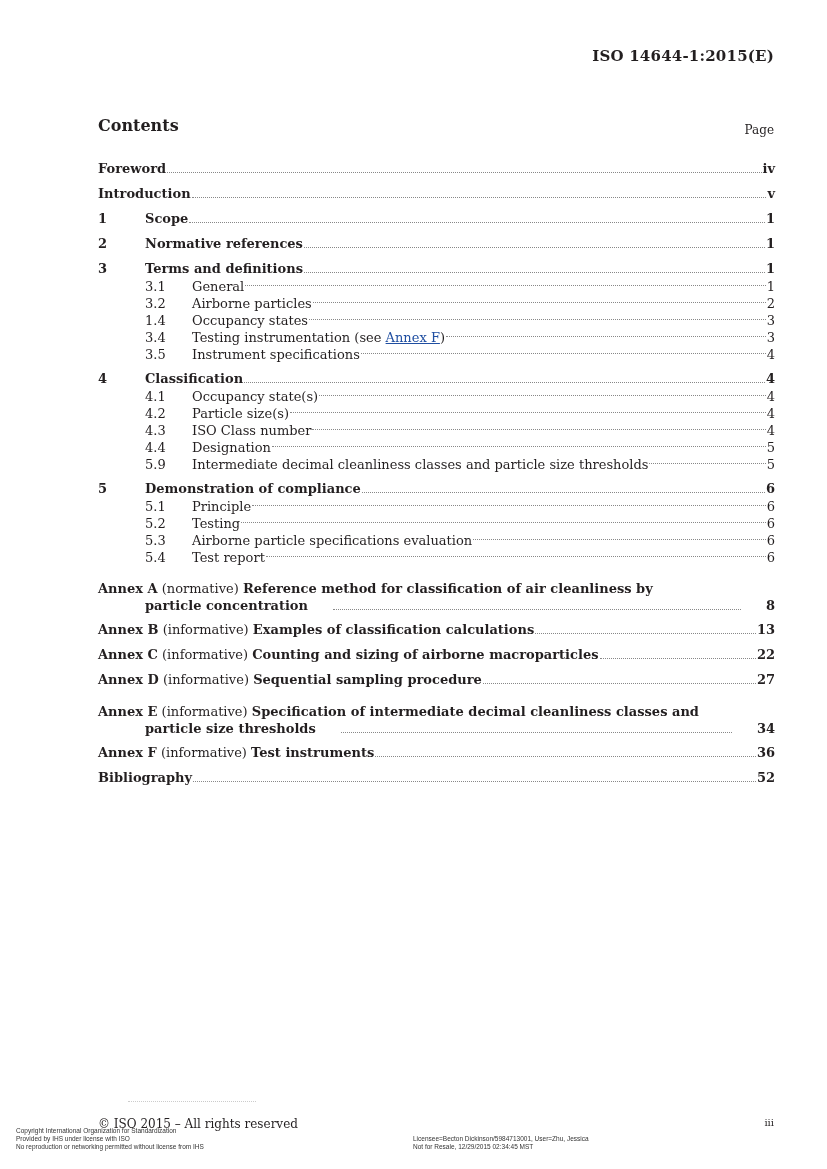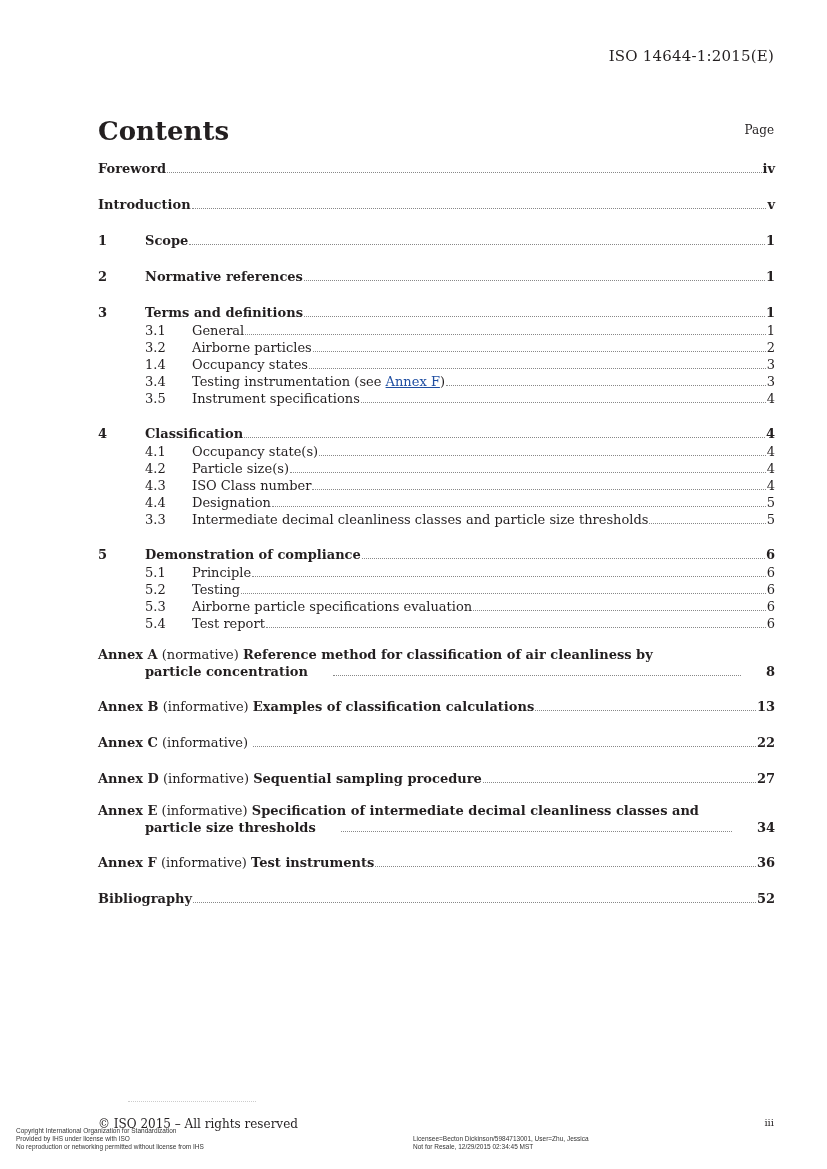--- a/index.html
+++ b/index.html
@@ -1,25 +1,25 @@
 <!DOCTYPE html>
 <html><head>
 <meta charset="utf-8">
 <style>
   html, body { margin: 0; padding: 0; background: #ffffff; }
   body { width: 827px; height: 1169px; position: relative; overflow: hidden;
          font-family: "DejaVu Serif", "Liberation Serif", serif; color: #231f20; }
-  .std-id { position: absolute; top: 47px; right: 53px; font-weight: normal; font-size: 15px; letter-spacing: 0.2px; }
-  .contents-title { position: absolute; top: 116px; left: 98px; font-weight: bold; font-size: 26px; }
+  .std-id { position: absolute; top: 47px; right: 53px; font-weight: bold; font-size: 15px; letter-spacing: 0.2px; }
+  .contents-title { position: absolute; top: 116px; left: 98px; font-weight: bold; font-size: 16px; }
   .page-label { position: absolute; top: 123px; right: 53px; font-size: 12px; }
   .toc { position: absolute; top: 160px; left: 98px; width: 677px; font-size: 13px; }
   .row { display: flex; align-items: baseline; white-space: nowrap; }
-  .row.lvl0 { margin-top: 18px; line-height: 18px; }
+  .row.lvl0 { margin-top: 7px; line-height: 18px; }
   .row.lvl0.first { margin-top: 0; }
-  .row.lvl1 { line-height: 17px; }
+  .row.lvl1 { line-height: 17px; align-items: center; }
   .num0 { width: 47px; font-weight: bold; flex: none; }
   .num1 { width: 47px; flex: none; padding-left: 47px; }
   .bold { font-weight: bold; text-align: right; }
   .dots { flex: 1; border-bottom: 1px dotted #888; margin: 0 1px 3px 1px; min-width: 10px; }
   .pg { flex: none; text-align: right; }
   .pg.b { font-weight: bold; }
   .link { color: #1f4ea1; text-decoration: underline; }
   .annex-block { margin-top: 14px; line-height: 17px; }
   .annex-first { white-space: nowrap; }
   .annex-cont { padding-left: 47px; gap: 24px; }
@@ -126,21 +126,21 @@
     <span class="dots"></span>
     <span class="pg">4</span>
   </div>
   <div class="row lvl1">
     <span class="num1">4.4</span>
     <span>Designation</span>
     <span class="dots"></span>
     <span class="pg">5</span>
   </div>
   <div class="row lvl1">
-    <span class="num1">3.3</span>
+    <span class="num1">5.9</span>
     <span>Intermediate decimal cleanliness classes and particle size thresholds</span>
     <span class="dots"></span>
     <span class="pg">5</span>
   </div>
 
   <div class="row lvl0">
     <span class="num0">5</span>
     <span class="bold">Demonstration of compliance</span>
     <span class="dots"></span>
     <span class="pg b">6</span>
@@ -183,21 +183,21 @@
     </div>
   </div>
 
   <div class="row lvl0">
     <span class="bold">Annex B</span>&nbsp;<span>(informative)</span>&nbsp;<span class="bold">Examples of classification calculations</span>
     <span class="dots"></span>
     <span class="pg b">13</span>
   </div>
 
   <div class="row lvl0">
-    <span class="bold">Annex C</span>&nbsp;<span>(informative)</span>&nbsp;
+    <span class="bold">Annex C</span>&nbsp;<span>(informative)</span>&nbsp;<span class="bold">Counting and sizing of airborne macroparticles</span>
     <span class="dots"></span>
     <span class="pg b">22</span>
   </div>
 
   <div class="row lvl0">
     <span class="bold">Annex D</span>&nbsp;<span>(informative)</span>&nbsp;<span class="bold">Sequential sampling procedure</span>
     <span class="dots"></span>
     <span class="pg b">27</span>
   </div>
 

